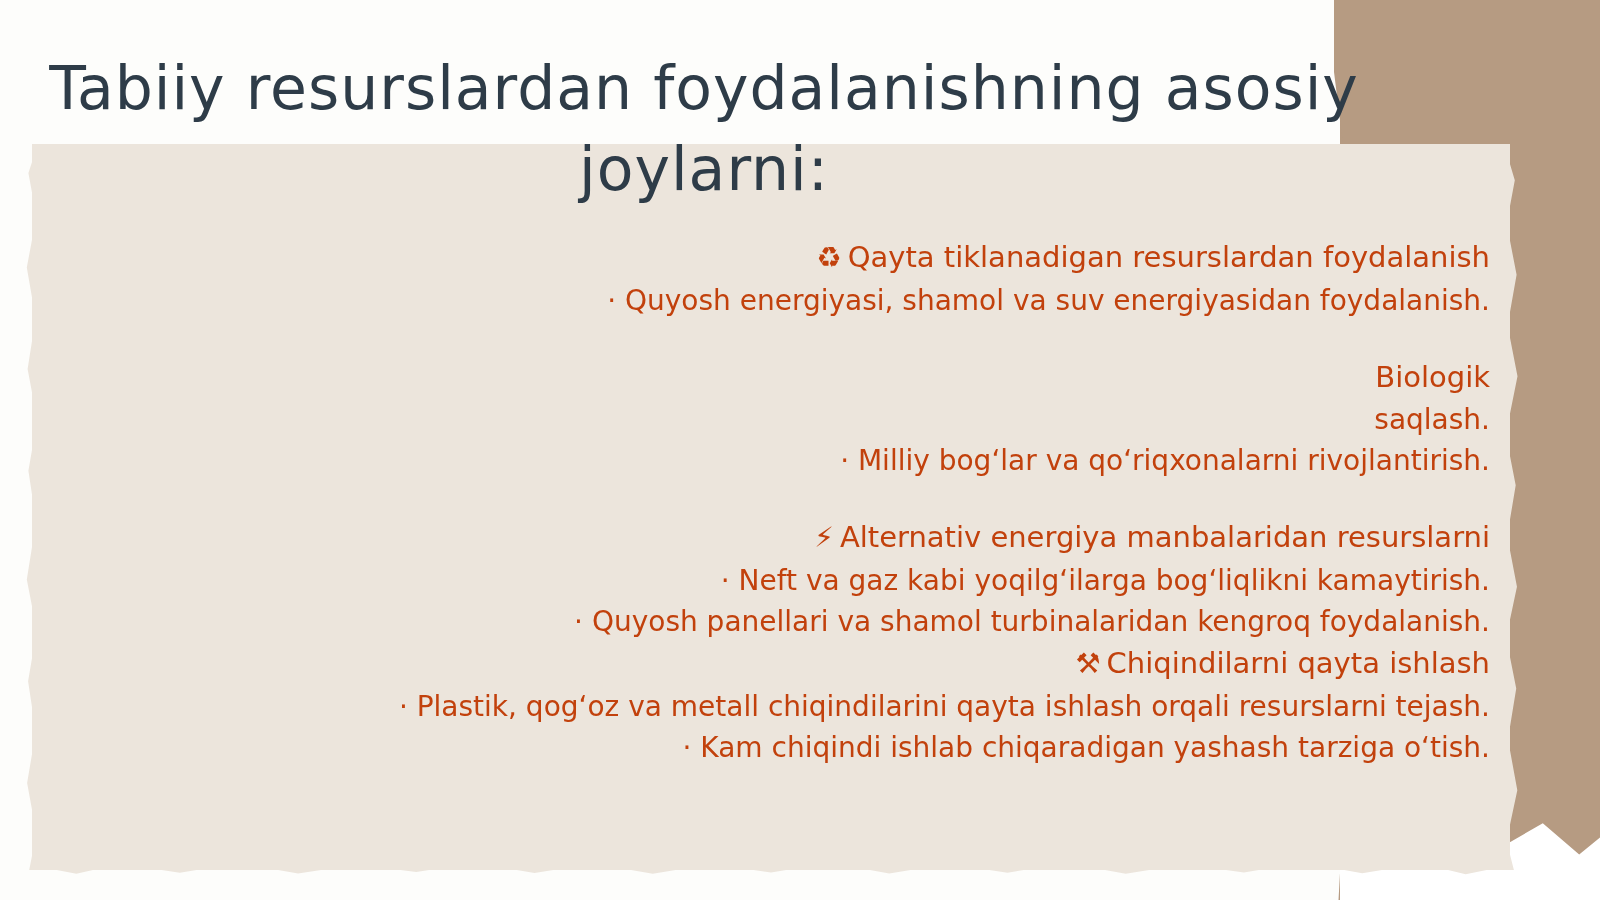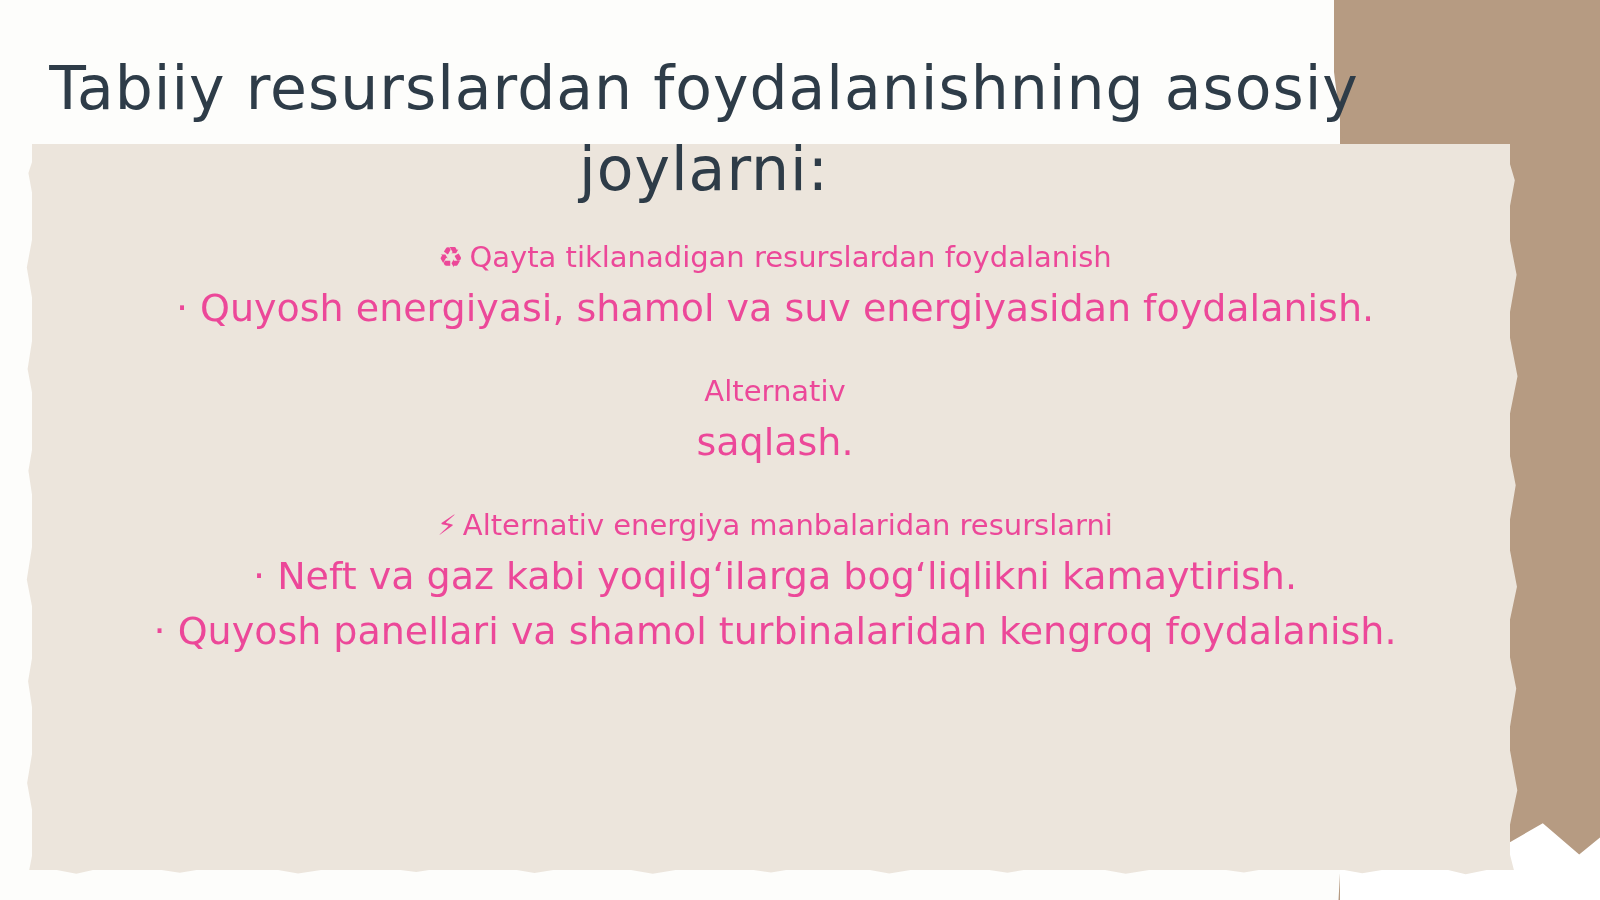--- a/index.html
+++ b/index.html
@@ -110,39 +110,39 @@
     z-index: 5;
   }
   .title .line2 { display: block; }
 
   
   .content {
     position: absolute;
     left: 60px;
     top: 236px;
     width: 1430px;
-    text-align: center;
-    color: #ec4899;
+    text-align: right;
+    color: #c2410c;
     font-family: "DejaVu Sans", sans-serif;
     font-size: 29px;
     line-height: 1.46;
     z-index: 6;
   }
   .block { margin-bottom: 0; }
   .spacer { height: 34px; }
   .heading-line {
     font-size: 29px;
     margin-bottom: 2px;
   }
   .icon-glyph {
     font-size: 28px;
     margin-right: 6px;
   }
   .bullet-line {
-    font-size: 38px;
+    font-size: 28px;
   }
 </style>
 </head>
 <body>
 
 <div class="bg-layer">
   <div class="tan-block"></div>
   <div class="tan-notch"></div>
   <div class="paper-edge-left"></div>
   <div class="paper-edge-right"></div>
@@ -161,29 +161,37 @@
     <div class="heading-line">
       <span class="icon-glyph">♻</span><span>Qayta tiklanadigan resurslardan foydalanish</span>
     </div>
     <div class="bullet-line">· Quyosh energiyasi, shamol va suv energiyasidan foydalanish.</div>
   </div>
 
   <div class="spacer"></div>
 
   <div class="block">
     <div class="heading-line">
-      <span>Alternativ</span>
+      <span>Biologik</span>
     </div>
     <div class="bullet-line">saqlash.</div>
+    <div class="bullet-line">· Milliy bog‘lar va qo‘riqxonalarni rivojlantirish.</div>
   </div>
 
   <div class="spacer"></div>
 
   <div class="block">
     <div class="heading-line">
       <span class="icon-glyph">⚡</span><span>Alternativ energiya manbalaridan resurslarni</span>
     </div>
     <div class="bullet-line">· Neft va gaz kabi yoqilg‘ilarga bog‘liqlikni kamaytirish.</div>
     <div class="bullet-line">· Quyosh panellari va shamol turbinalaridan kengroq foydalanish.</div>
   </div>
 
+  <div class="block">
+    <div class="heading-line">
+      <span class="icon-glyph">⚒</span><span>Chiqindilarni qayta ishlash</span>
+    </div>
+    <div class="bullet-line">· Plastik, qog‘oz va metall chiqindilarini qayta ishlash orqali resurslarni tejash.</div>
+    <div class="bullet-line">· Kam chiqindi ishlab chiqaradigan yashash tarziga o‘tish.</div>
+  </div>
 
 </div>
 
 </body></html>

